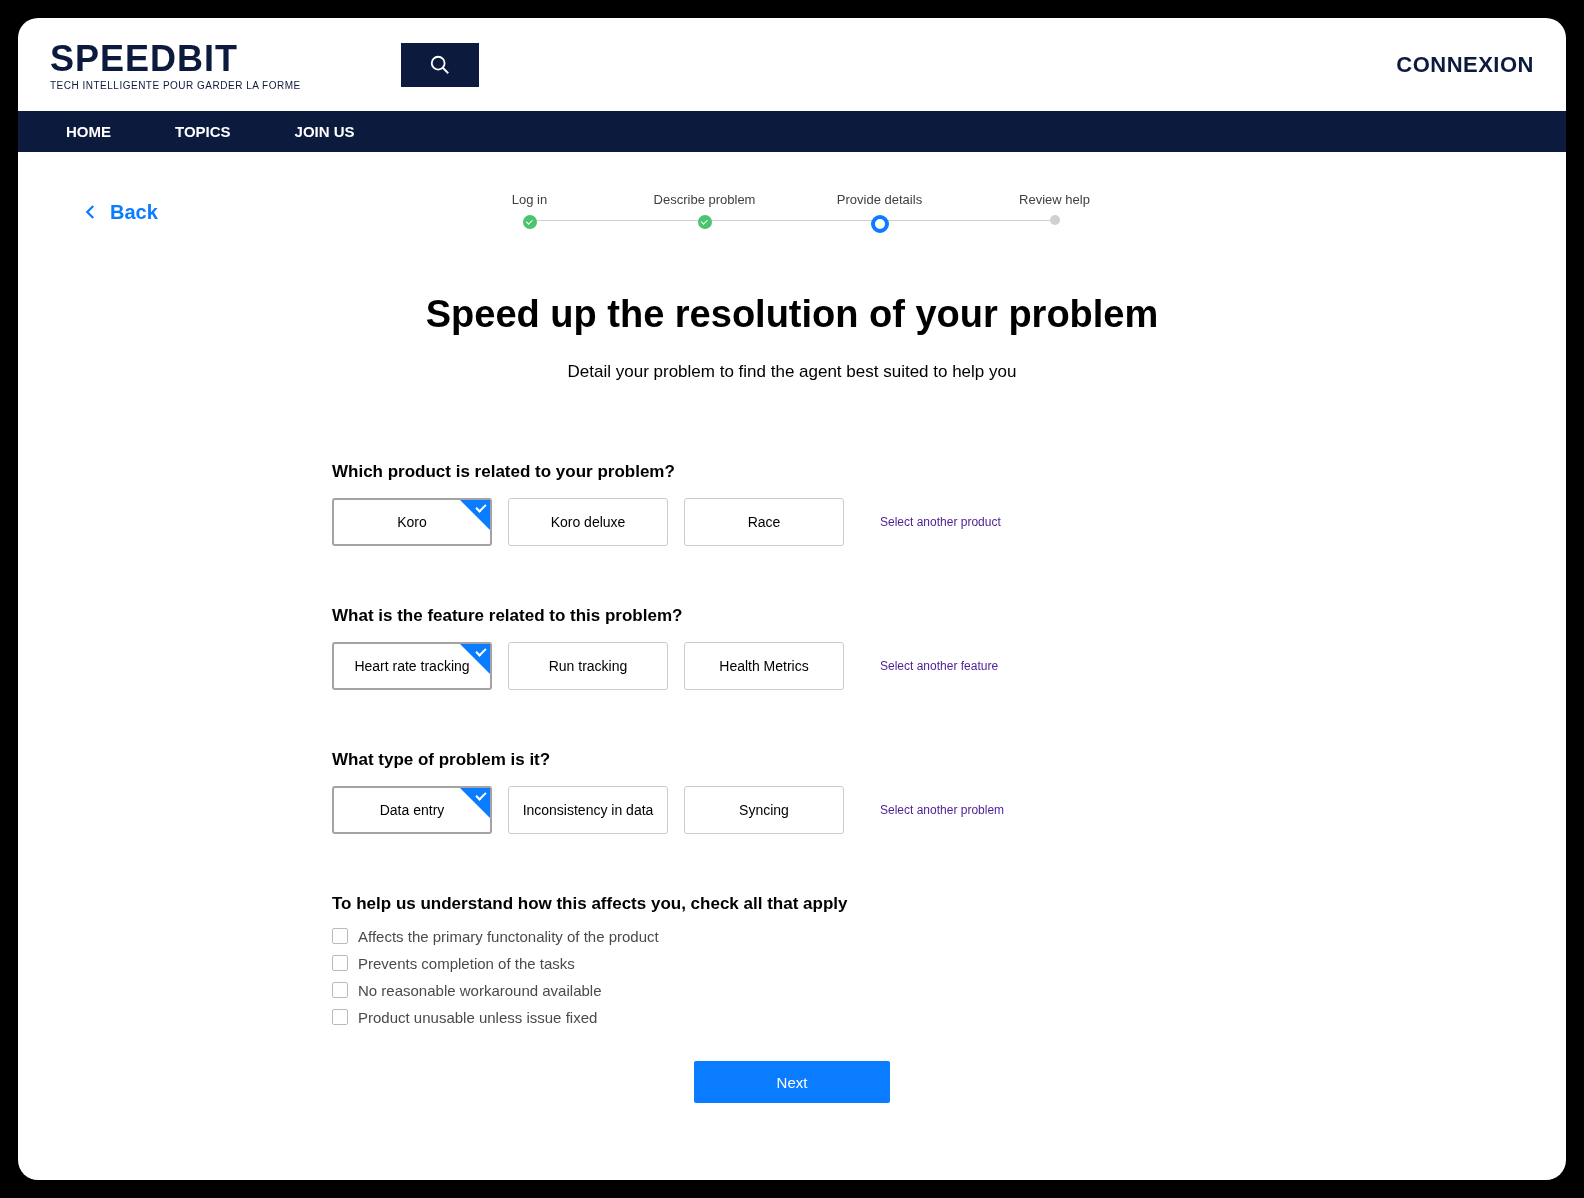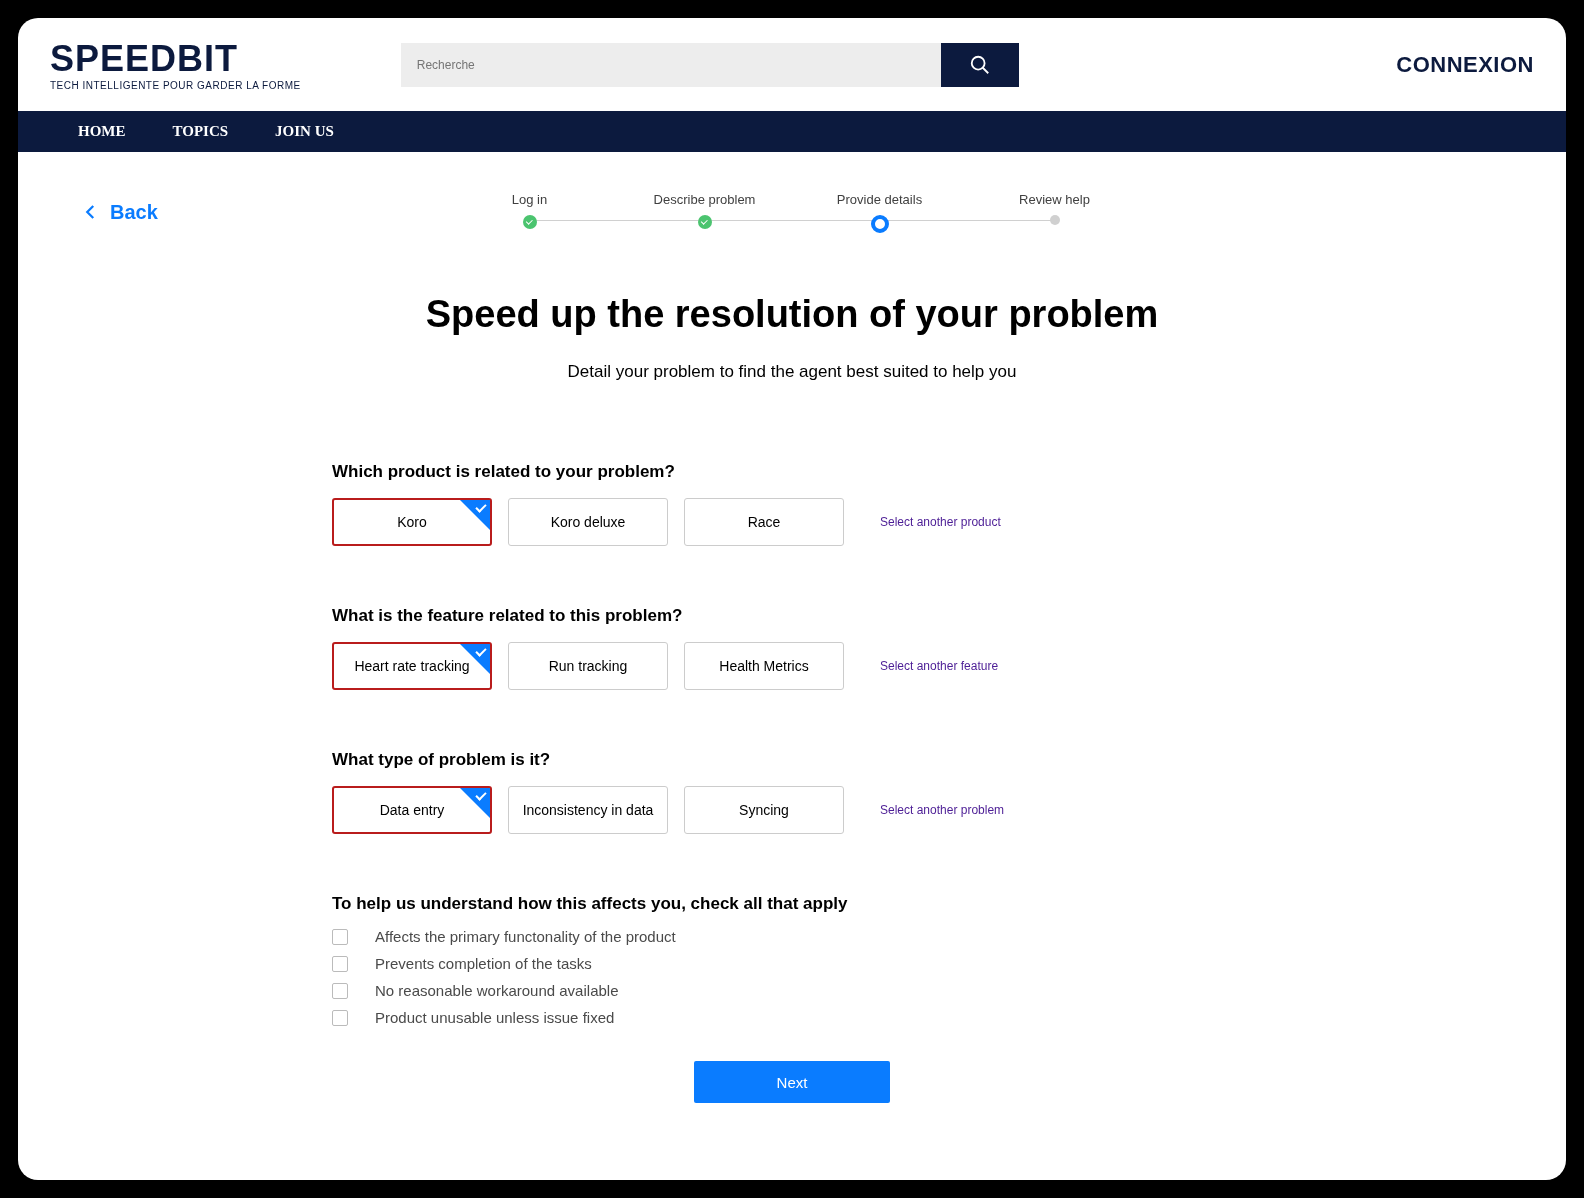--- a/index.html
+++ b/index.html
@@ -75,23 +75,22 @@
   font-size: 22px;
   font-weight: 800;
   color: #0c1a3e;
   letter-spacing: 0.5px;
   cursor: pointer;
 }
 
 .nav {
   background: #0c1a3e;
   display: flex;
-  gap: 47px;
-  padding: 12px 60px;
-  font-family: Liberation Serif, serif;
+  gap: 64px;
+  padding: 12px 48px;
 }
 .nav-item {
   color: #fff;
   font-size: 15px;
   font-weight: 700;
   cursor: pointer;
 }
 
 .content {
   padding: 40px 0 40px 0;
@@ -218,21 +217,21 @@
   border-radius: 3px;
   display: flex;
   align-items: center;
   justify-content: center;
   font-size: 14px;
   cursor: pointer;
   position: relative;
   background: #fff;
 }
 .option-card.selected {
-  border: 2px solid #b91c1c;
+  border: 2px solid #a3a3a3;
 }
 .option-card.selected .corner {
   position: absolute;
   top: 0;
   right: 0;
   width: 0;
   height: 0;
   border-top: 30px solid #0a7cff;
   border-left: 30px solid transparent;
 }
@@ -254,22 +253,22 @@
   cursor: pointer;
 }
 
 .checks {
   padding-left: 10px;
   margin-bottom: 35px;
 }
 .checks .qlabel { margin-bottom: 14px; }
 .check-row {
   display: flex;
-  align-items: flex-end;
-  gap: 27px;
+  align-items: flex-start;
+  gap: 10px;
   margin-bottom: 10px;
   cursor: pointer;
 }
 .checkbox {
   width: 16px;
   height: 16px;
   border: 1px solid #bbb;
   border-radius: 2px;
   background: #fff;
 }
@@ -299,21 +298,20 @@
 
 <div class="frame">
   <div class="window">
 
     <div class="header">
       <div class="brand">
         <div class="brand-name">SPEEDBIT</div>
         <div class="brand-tagline">TECH INTELLIGENTE POUR GARDER LA FORME</div>
       </div>
       <div class="search-wrap">
-        <input class="search-input" placeholder="Recherche" style="">
         <button class="search-btn">
           <svg viewBox="0 0 24 24" fill="none" stroke-width="2">
             <circle cx="10" cy="10" r="7"></circle>
               <line x1="21" y1="21" x2="15" y2="15"></line>
           </svg>
         </button>
       </div>
       <div class="login-link">CONNEXION</div>
     </div>
 

